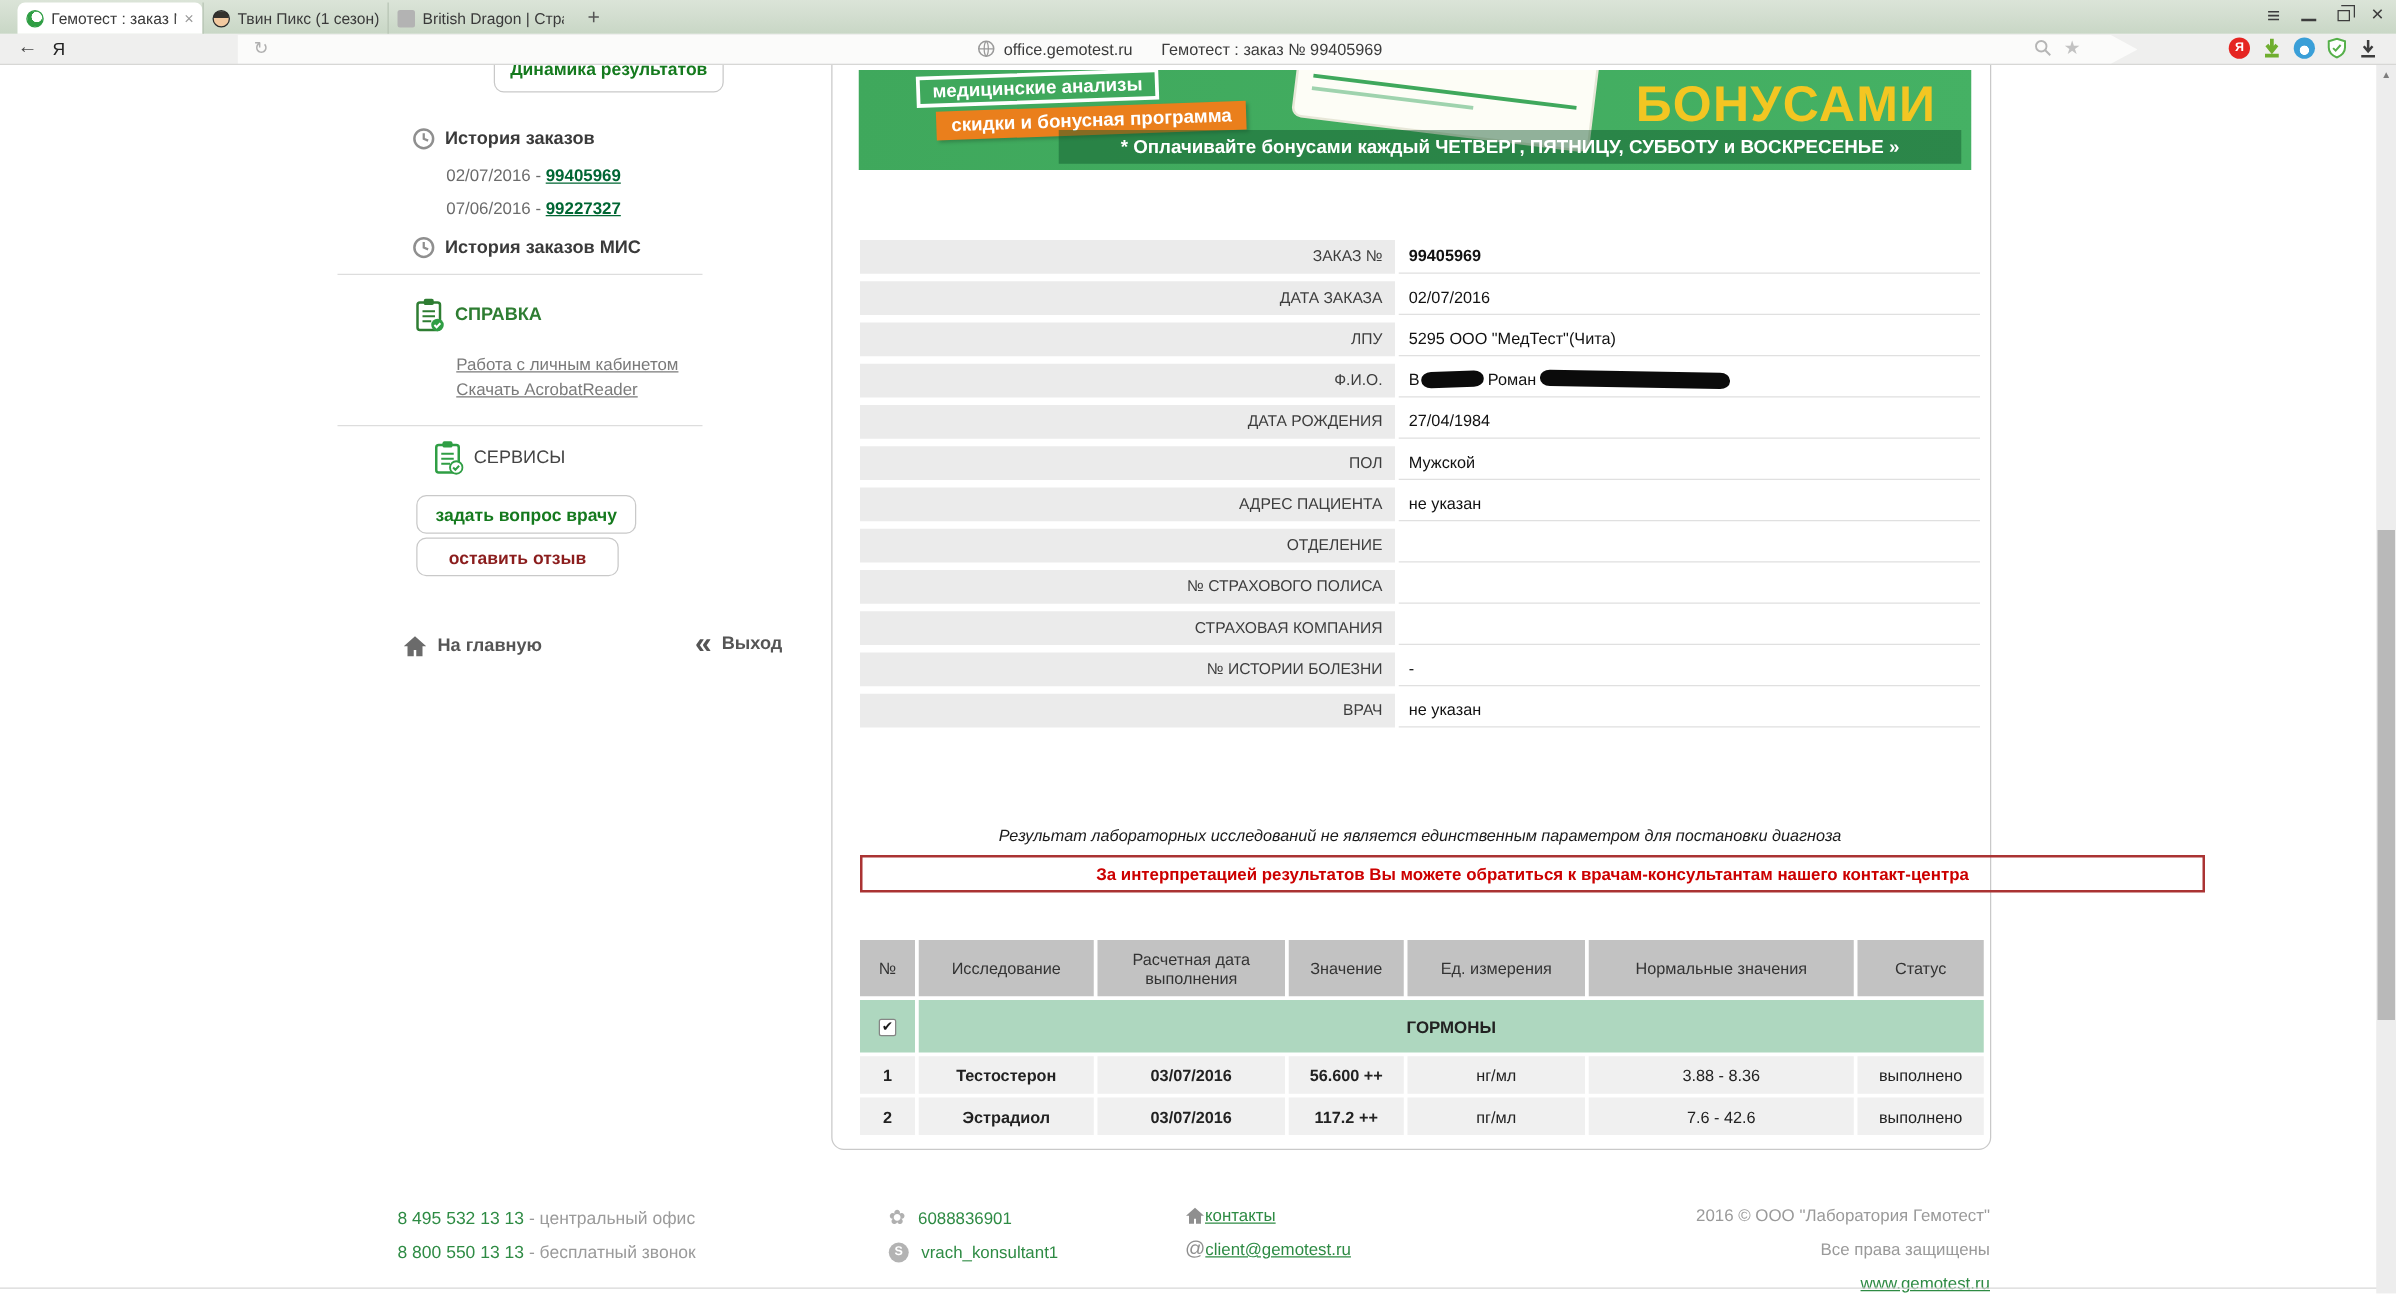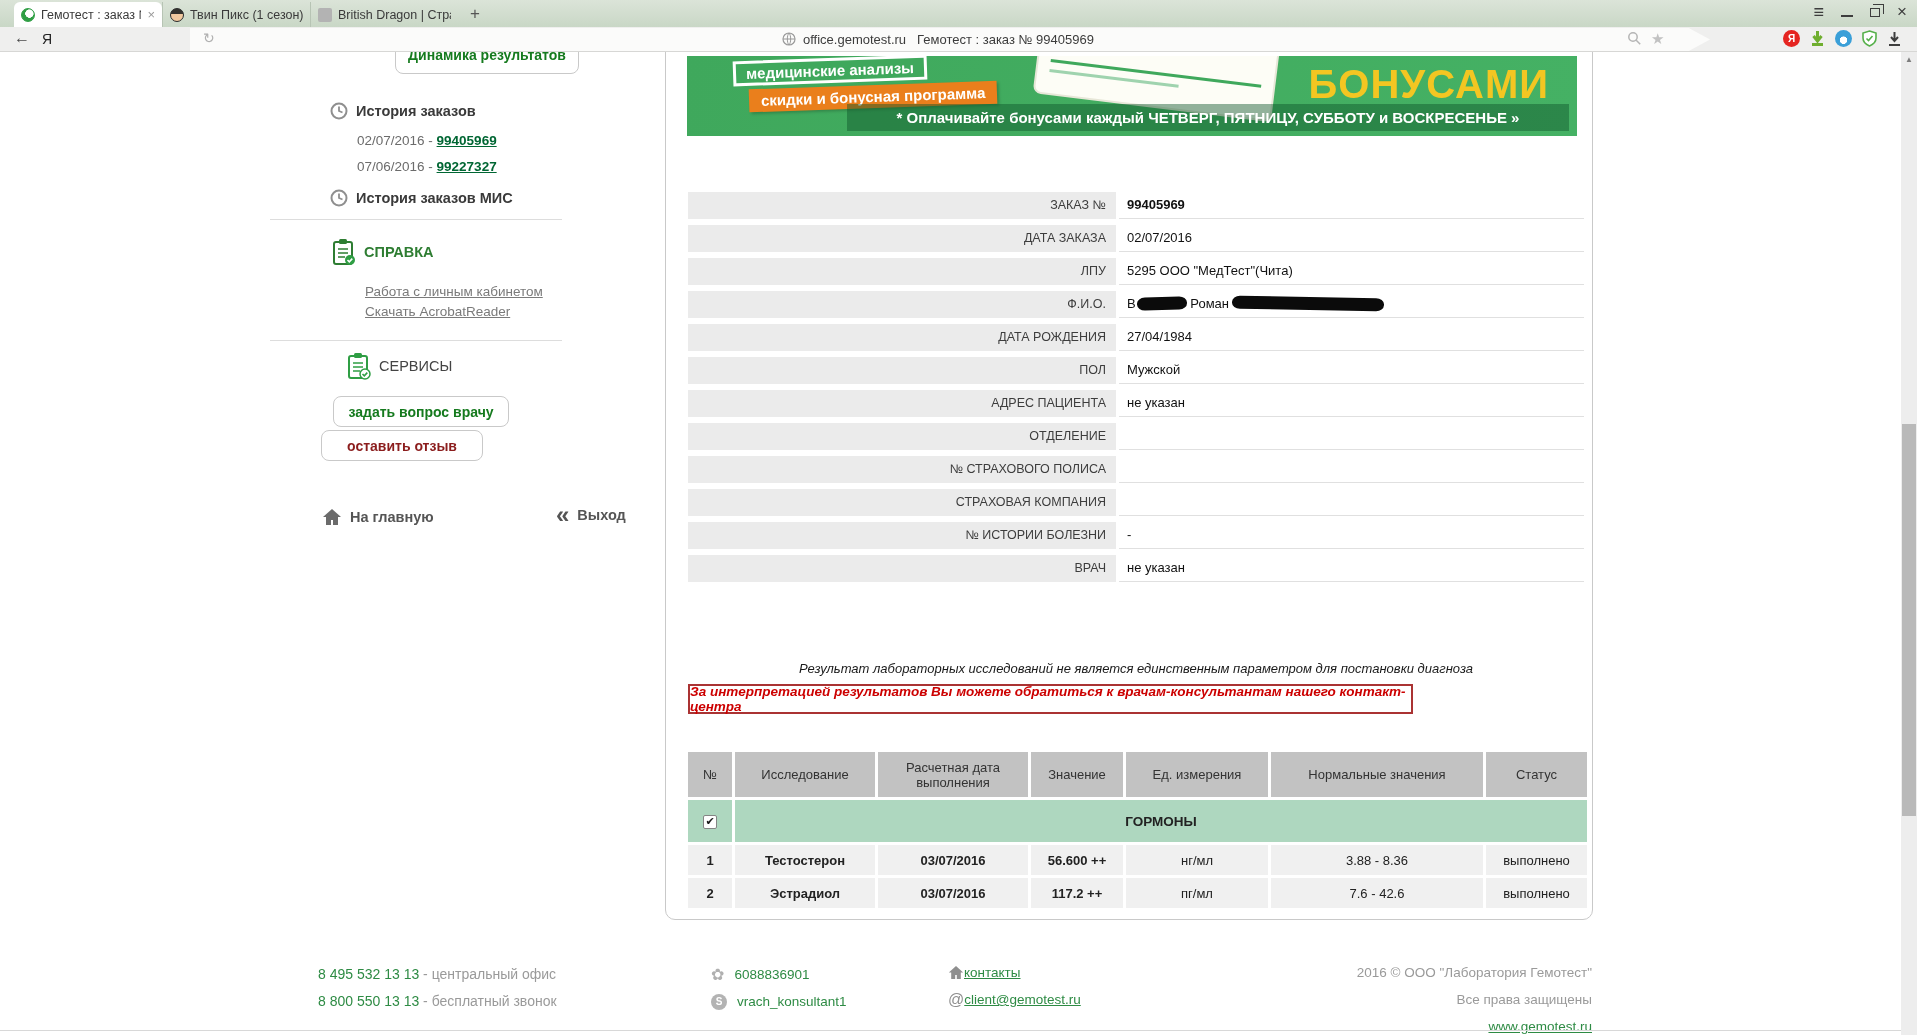--- a/index.html
+++ b/index.html
@@ -31,21 +31,21 @@
 
   .addressbar{position:absolute;left:0;top:27px;width:100%;height:25px;z-index:29;
     background:#efefee;border-bottom:1px solid #d7d7d5}
   .urlpanel{position:absolute;left:190px;top:1px;width:1520px;height:23px;background:#fbfbfa;
     clip-path:polygon(0 0,98.6% 0,100% 50%,98.6% 100%,0 100%)}
   .back{position:absolute;left:14px;top:2px;font-size:16px;color:#4a4a4a;cursor:pointer}
   .ya-logo{position:absolute;left:42px;top:4px;font-size:14px;color:#222;cursor:pointer}
   .reload{position:absolute;left:203px;top:3px;font-size:14px;color:#b0b0b0;cursor:pointer}
   .urlcenter{position:absolute;left:782px;top:0;height:24px;display:flex;align-items:center;gap:7px;
     font-size:13px;color:#3c3c3c;cursor:text}
-  .urlcenter .ptitle{margin-left:4px}
+  .urlcenter .ptitle{margin-left:16px}
   .bar-find{position:absolute;left:1627px;top:4px;display:flex;gap:9px;align-items:center}
   .star{color:#c2c2c2;font-size:15px;line-height:14px}
   .extrow{position:absolute;left:1783px;top:3px;display:flex;gap:9px;align-items:center}
   .exticon{width:17px;height:17px;border-radius:50%;display:flex;align-items:center;justify-content:center}
   .ext-ya{background:#e52521;color:#fff;font-size:10px;font-weight:bold}
   .ext-blue{background:radial-gradient(circle at 50% 60%, #fff 0 26%, #3a9fd8 30%)}
 
   
   .btn{background:#fff;border:1px solid #c9c9c9;border-radius:8px;display:flex;
     align-items:center;justify-content:center;font-weight:bold;cursor:pointer}
@@ -53,21 +53,21 @@
     color:#157a1e;font-size:14px}
   .side-head{position:absolute;display:flex;align-items:center;gap:8px;
     font-weight:bold;font-size:14.5px;color:#3a3a3a}
   .hist-items{position:absolute;left:357px;top:128px;font-size:13.5px;color:#6b6b6b;line-height:26px}
   .hist-items a{color:#006633;font-weight:bold;text-decoration:underline;cursor:pointer}
   .divider{position:absolute;left:270px;width:292px;height:1px;background:#ddd}
   .green-head{color:#2e7d32}
   .help-links{position:absolute;left:365px;top:282px;font-size:13.5px;color:#7a7a7a;line-height:20px}
   .help-links div{text-decoration:underline;cursor:pointer}
   .ask-btn{position:absolute;left:333px;top:396px;width:176px;height:31px;color:#157a1e;font-size:14px}
-  .fb-btn{position:absolute;left:321px;top:430px;width:162px;height:31px;color:#8b1d1d;font-size:14px}
+  .fb-btn{position:absolute;left:333px;top:430px;width:162px;height:31px;color:#8b1d1d;font-size:14px}
   .nav-link{position:absolute;display:flex;align-items:center;gap:8px;font-weight:bold;
     font-size:14.5px;color:#555;cursor:pointer}
   .exit-chevrons{font-size:24px;line-height:18px;color:#555;font-weight:bold}
 
   
   .card{position:absolute;left:665px;top:40px;width:928px;height:880px;background:#fff;
     border:1px solid #c9c9c9;border-radius:10px}
 
   .banner{position:absolute;left:687px;top:56px;width:890px;height:80px;overflow:hidden;
     background:linear-gradient(100deg,#3fa85c,#45b164);cursor:pointer}
@@ -96,23 +96,23 @@
     padding-right:10px;line-height:27px;margin-right:3px}
   .dvalue{flex:1;font-size:13px;color:#111;line-height:26px;padding-left:8px;
     border-bottom:1px solid #e0e0e0}
   .dvalue.bold{font-weight:bold}
   .redact{display:inline-block;height:13px;background:#0b0b0b;border-radius:8px/6px;vertical-align:-2px}
   .r1{width:50px;margin-left:1px;transform:rotate(-2deg)}
   .r2{width:152px;margin-left:3px;transform:rotate(1deg)}
 
   .disclaimer{position:absolute;left:688px;top:661px;width:896px;text-align:center;
     font-style:italic;font-size:13px;color:#1a1a1a}
-  .redbox{position:absolute;left:688px;top:684px;width:725px;height:30px;border:2px solid #a33;
+  .redbox{position:absolute;left:688px;top:684px;width:1076px;height:30px;border:2px solid #a33;
     display:flex;align-items:center;justify-content:center;color:#cc0000;
-    font-weight:bold;font-style:italic;font-size:13.5px}
+    font-weight:bold;font-size:13.5px}
 
   .results{position:absolute;left:685px;top:749px;border-collapse:separate;border-spacing:3px}
   .results th{background:#c2c2c2;color:#333;font-weight:normal;font-size:13px;height:45px;
     text-align:center;padding:0 6px}
   .results td{background:#f0f0f0;font-size:13px;color:#222;height:30px;text-align:center;padding:0 6px}
   .results .grouprow td{background:#aed7bf;height:42px}
   .results .grouplabel{font-weight:bold;font-size:13.5px}
   .results .b{font-weight:bold}
   .checkbox{display:inline-flex;width:14px;height:14px;background:#fff;border:1px solid #858585;
     border-radius:2px;align-items:center;justify-content:center;font-size:11px;color:#1a1a1a;cursor:pointer}

